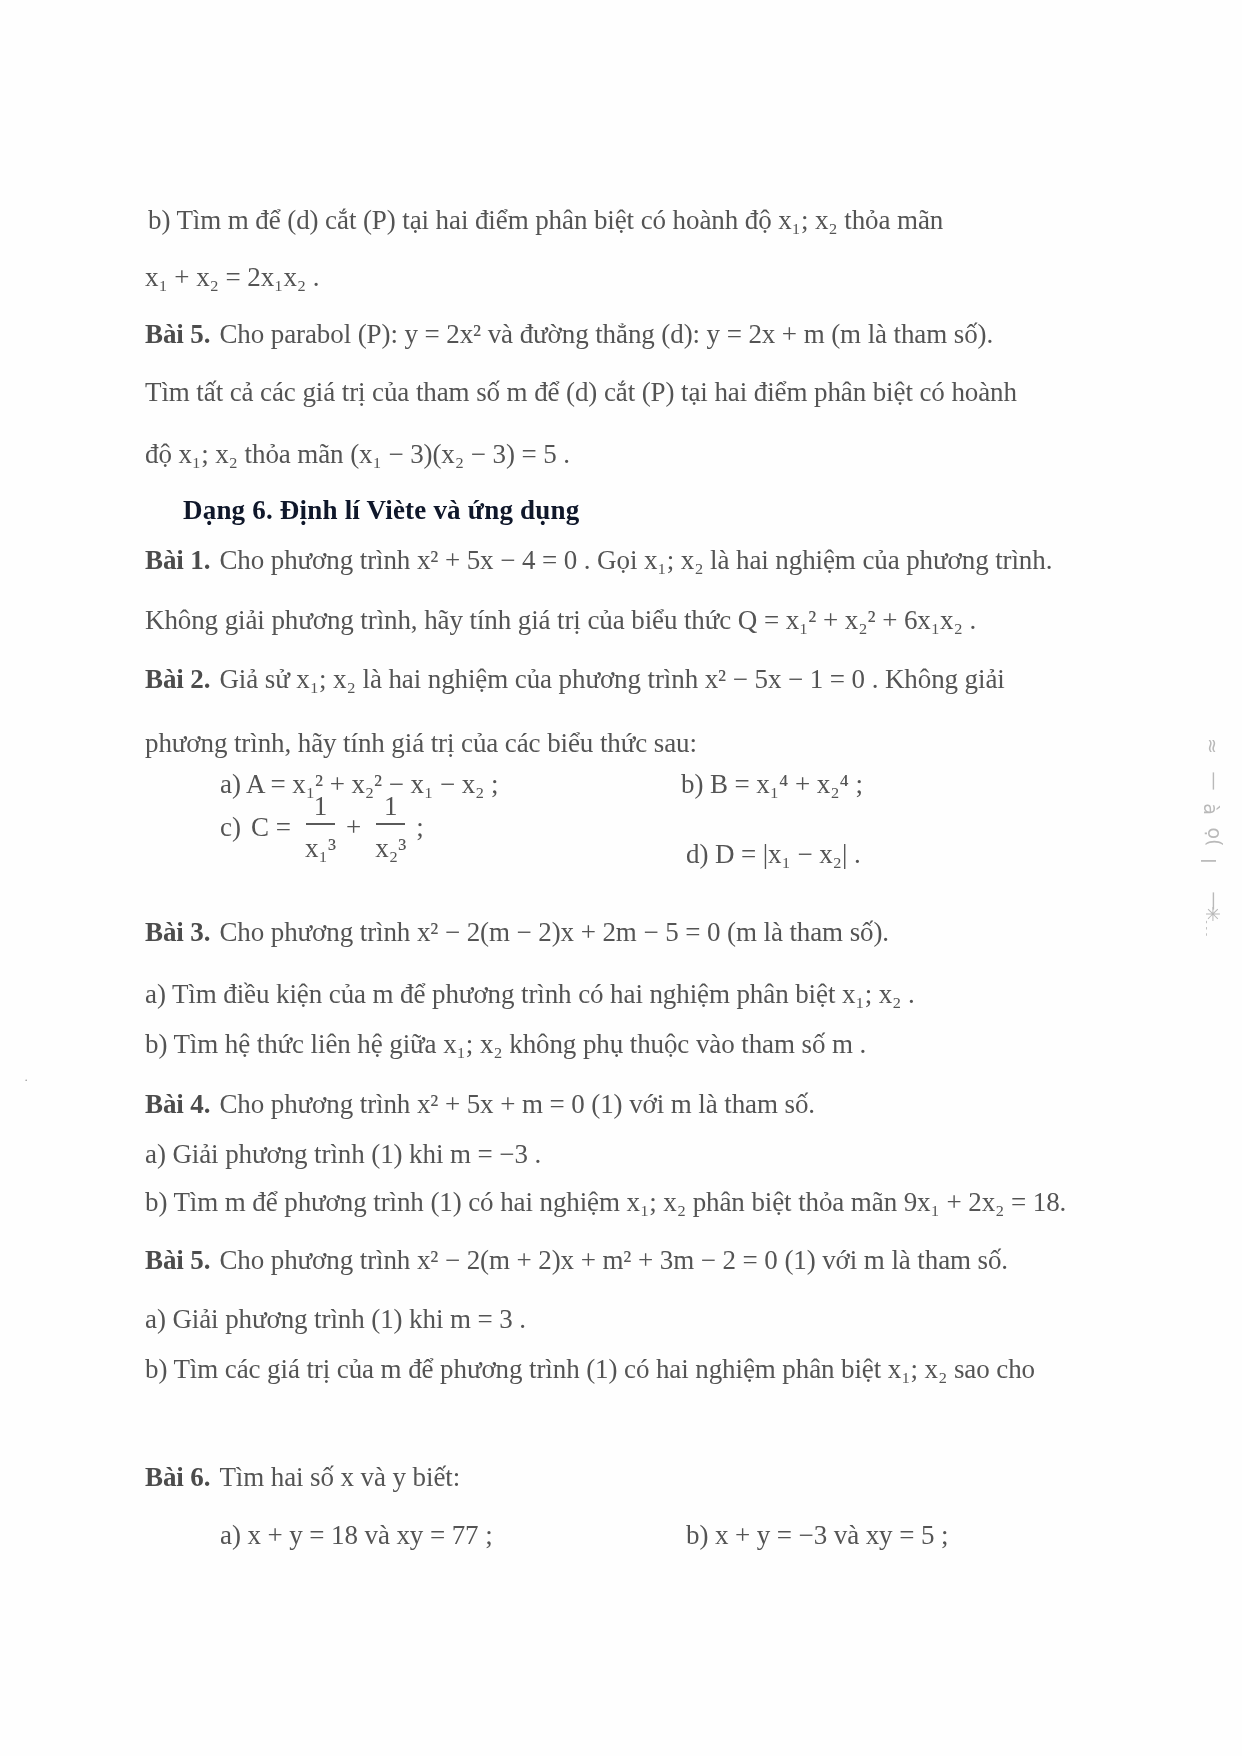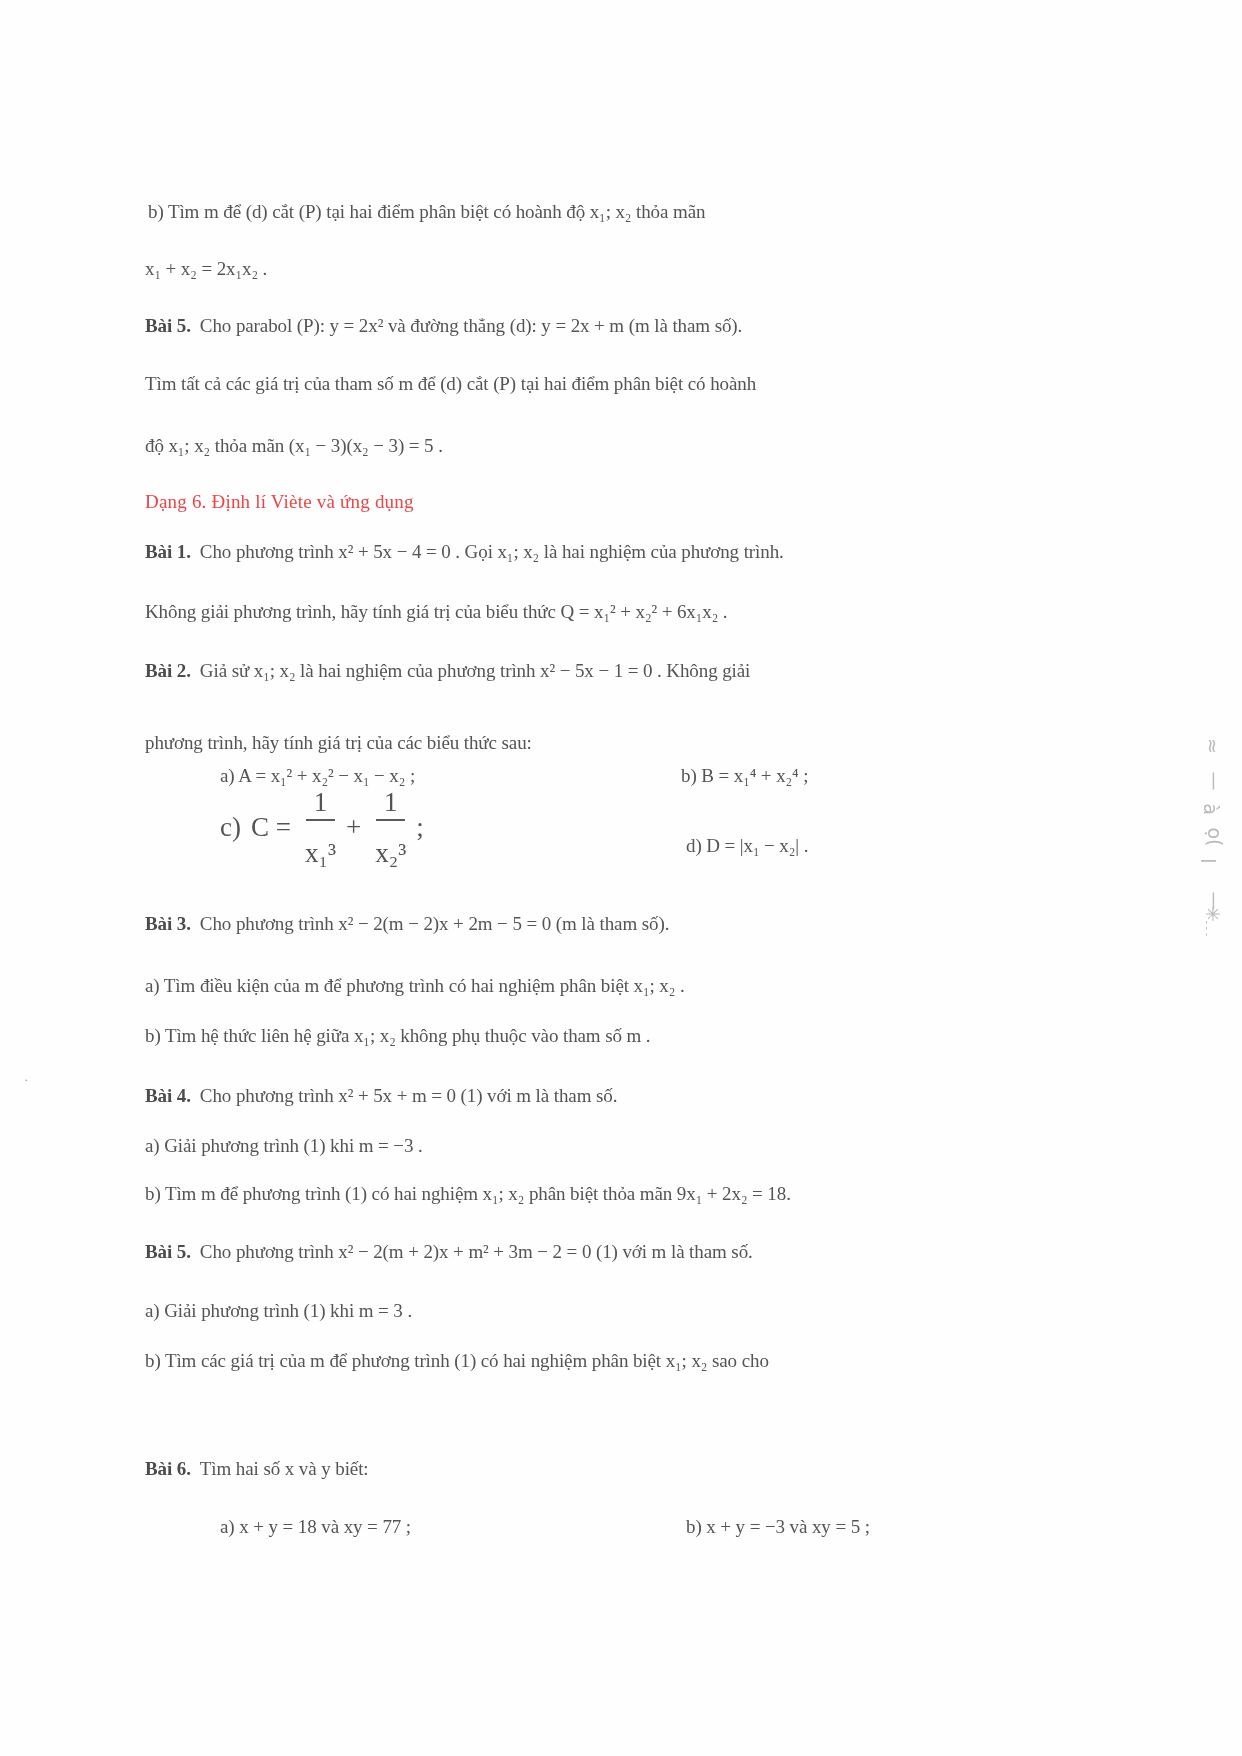--- a/index.html
+++ b/index.html
@@ -12,34 +12,35 @@
   }
   .page{
     position:relative;
     width:1242px;height:1756px;
     background:#fefefe;
     color:#525252;
   }
   .line{
     position:absolute;
     white-space:nowrap;
-    font-size:19px;
+    font-size:27px;
     line-height:42px;
     color:#545454;
     letter-spacing:-0.1px;
   }
   .pfx{
     font-weight:bold;
     color:#4c4c4c;
     margin-right:9px;
   }
   .heading{
-    font-weight:normal;
-    color:#ef4444;
+    font-weight:bold;
+    color:#0f172a;
     letter-spacing:0.2px;
+    margin-left:38px;
   }
   
   .frac-row{
     position:absolute;
     display:flex;
     align-items:center;
     height:88px;
     font-size:27px;
     color:#545454;
     white-space:nowrap;
@@ -51,21 +52,21 @@
     align-items:center;
     vertical-align:middle;
     margin:0 4px;
   }
   .frac .num{
     padding:0 8px 2px 8px;
     border-bottom:2px solid #5a5a5a;
     line-height:30px;
   }
   .frac .den{
-    padding-top:17px;
+    padding-top:8px;
     line-height:30px;
   }
   
   .edge-mark{
     position:absolute;
     left:1205px;
     font-family:"DejaVu Sans",sans-serif;
     font-size:19px;
     color:#b9b9b9;
     transform:rotate(90deg);

